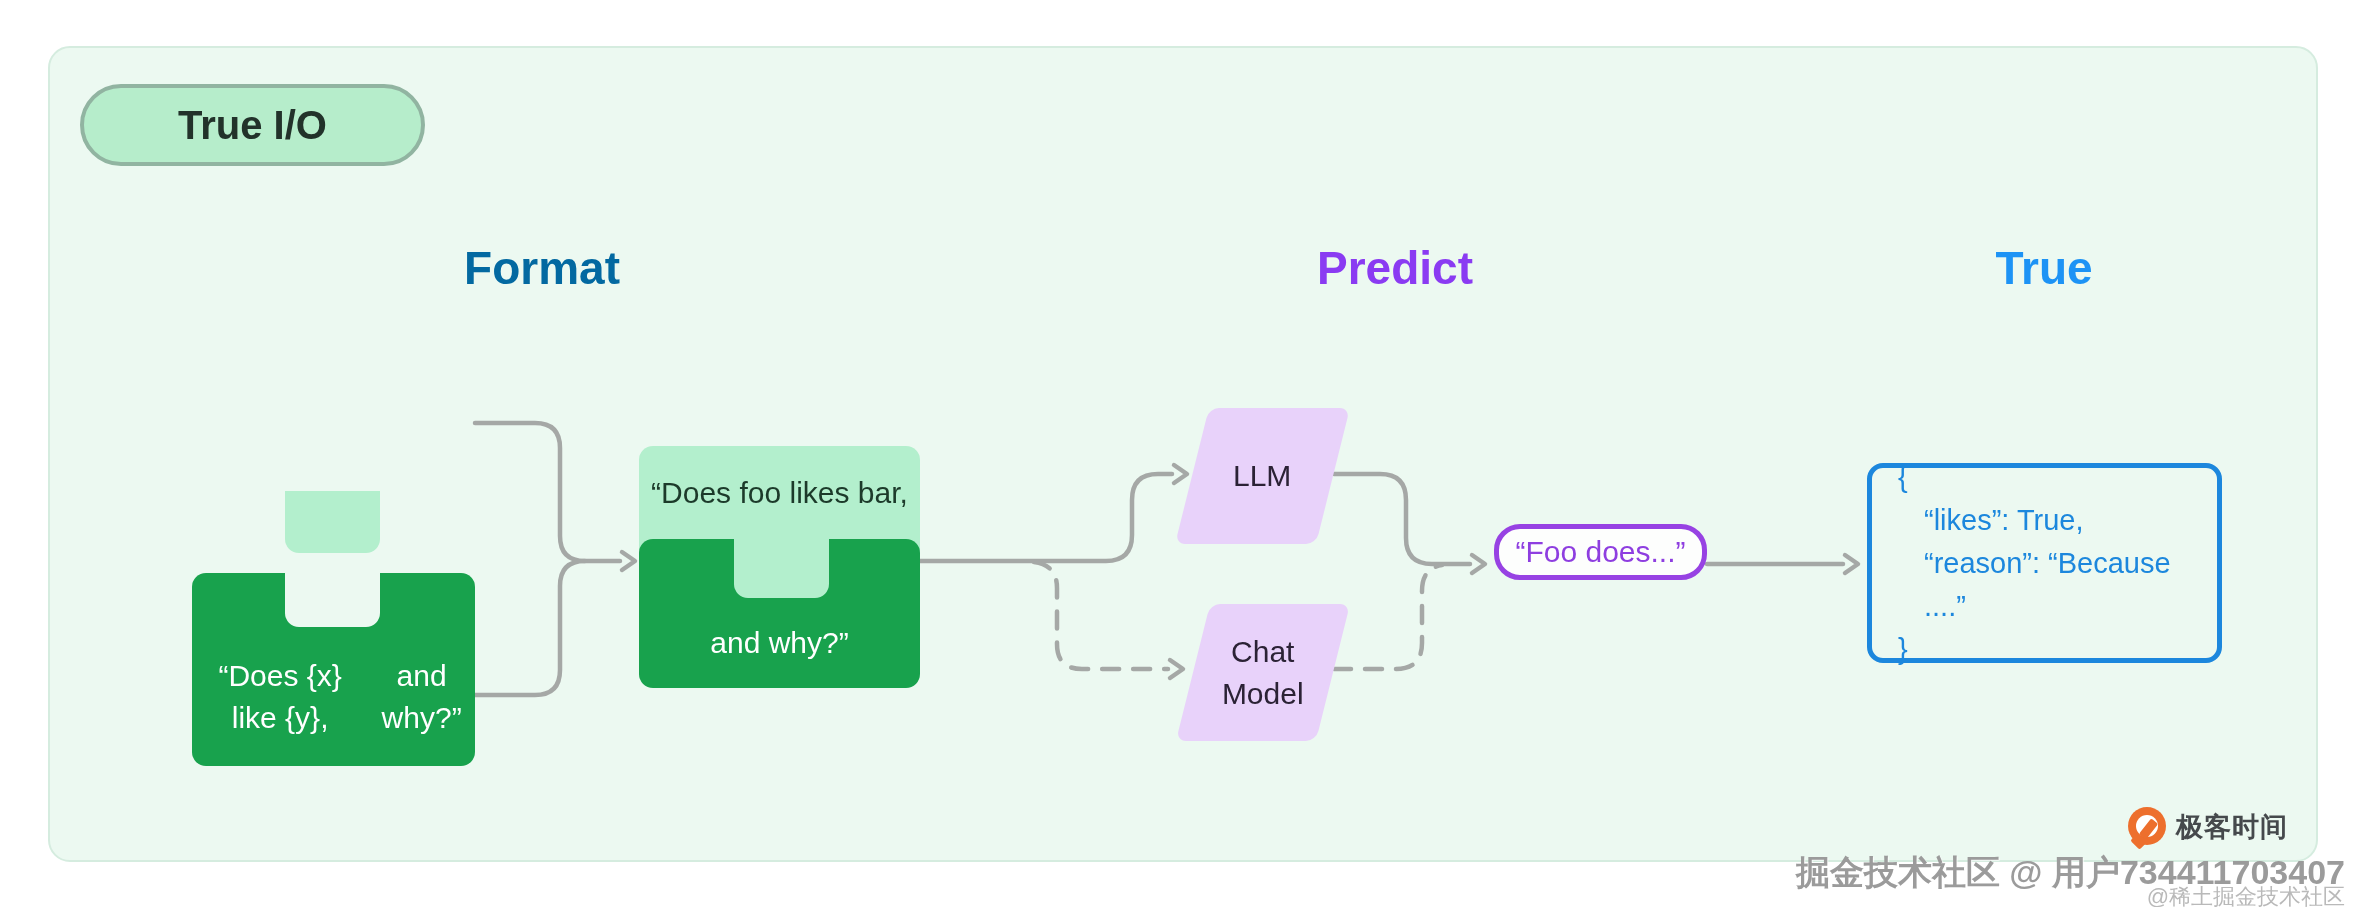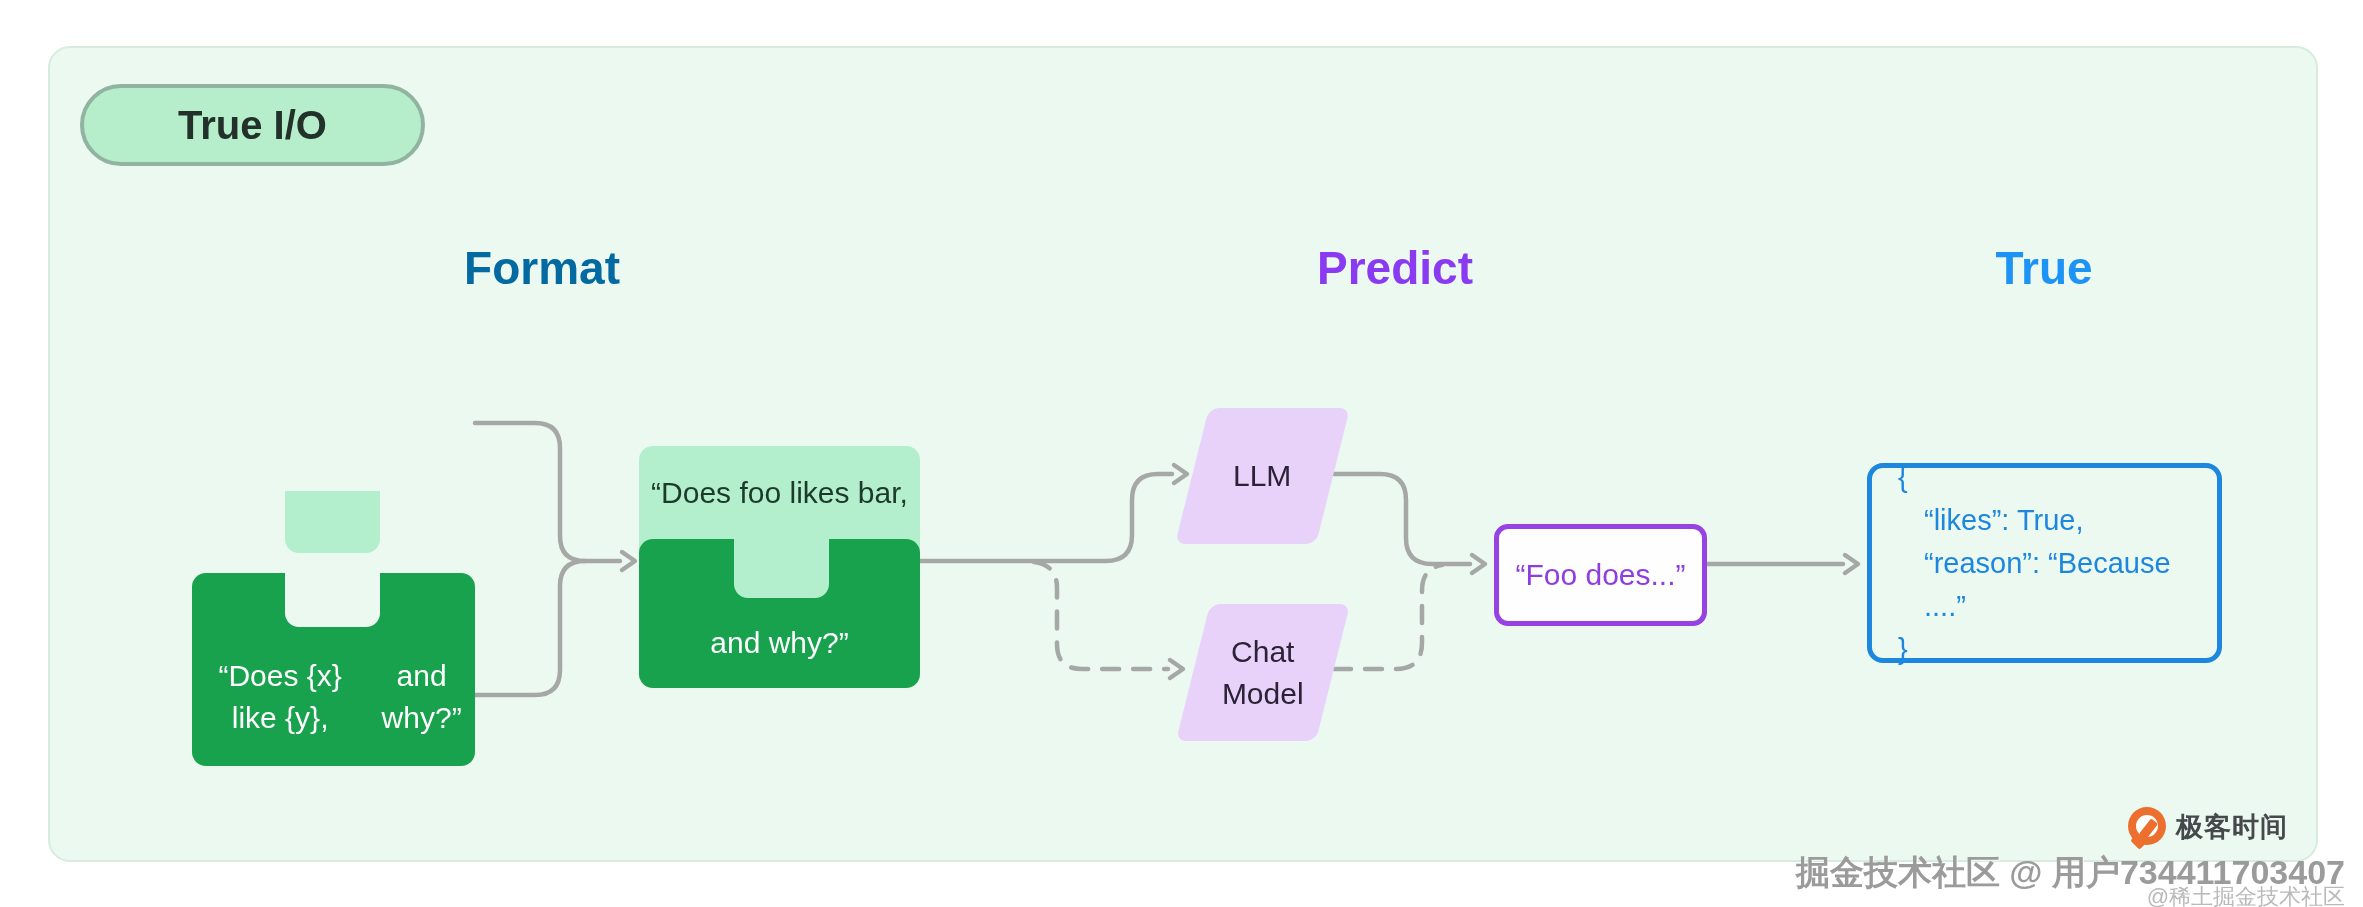--- a/index.html
+++ b/index.html
@@ -54,22 +54,22 @@
 
   
   .para { position:absolute; background:#e8d2fa; border-radius:10px;
           transform:skewX(-14deg); display:flex; align-items:center; justify-content:center; }
   .para .lbl { transform:skewX(14deg); font-size:30px; line-height:42px;
                color:#2b2235; text-align:center; }
   .para-llm  { left:1142px; top:360px; width:141px; height:136px; }
   .para-chat { left:1143px; top:556px; width:140px; height:137px; }
 
   
-  .foo-box { position:absolute; left:1444px; top:476px; width:213px; height:102px;
-             background:#fdfefd; border:5px solid #9742e3; border-radius:14px;
+  .foo-box { position:absolute; left:1444px; top:476px; width:213px; height:56px;
+             background:#fdfefd; border:5px solid #9742e3; border-radius:26px;
              display:flex; align-items:center; justify-content:center;
              font-size:30px; color:#8e3ee0; }
 
   
   .parse-box { position:absolute; left:1817px; top:415px; width:355px; height:200px;
                border:5px solid #1c87dd; border-radius:16px;
                display:flex; flex-direction:column; justify-content:center;
                padding:10px 26px; color:#1c87dd; font-size:29px; line-height:43px; }
   .parse-box .ind { padding-left:26px; }
 

